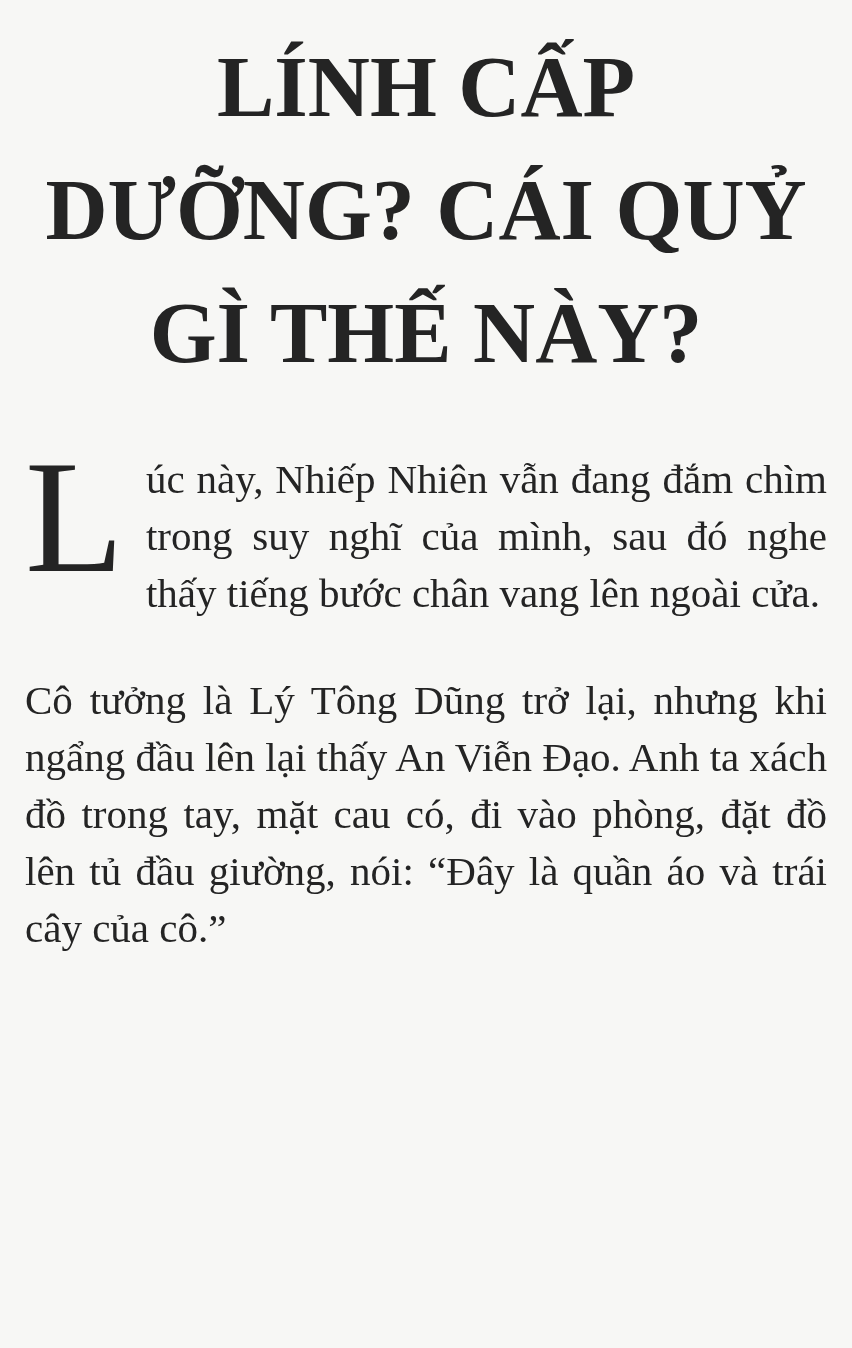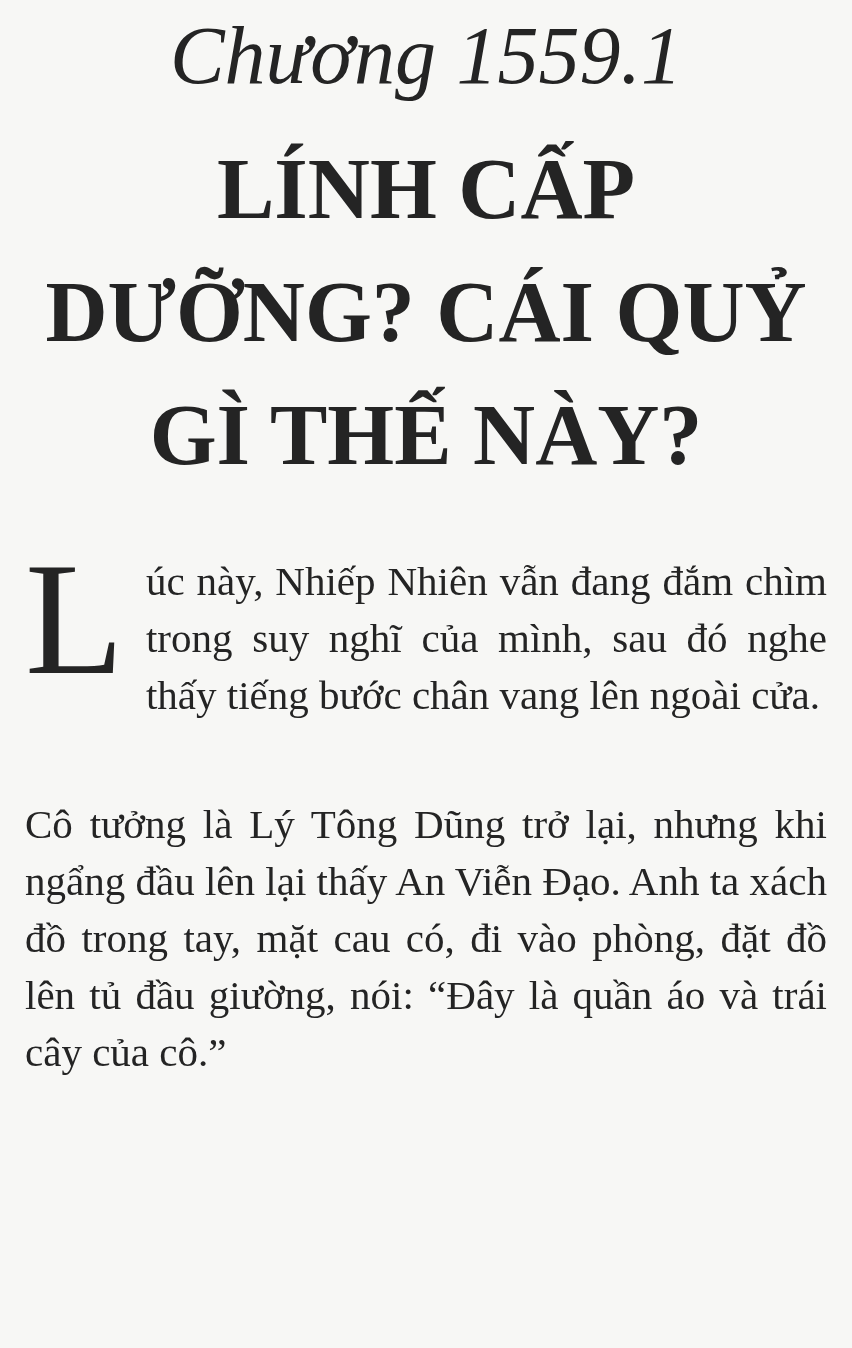--- a/index.html
+++ b/index.html
@@ -42,36 +42,35 @@
   .body-text {
     margin-top: 56px;
     font-size: 41px;
     line-height: 57px;
     text-align: justify;
   }
   .paragraph {
     margin: 0 0 0 0;
   }
   .paragraph + .paragraph {
-    margin-top: 72px;
+    margin-top: 50px;
   }
   .dropcap {
     float: left;
     font-size: 162px;
     line-height: 120px;
     margin: 6px 22px 0 0;
     font-weight: 400;
   }
 </style>
 </head>
 <body>
 
 <div class="page">
 
-  <div class="chapter-title">Chương 1559.1</div>
 
   <div class="chapter-heading">
     <div class="heading-line">LÍNH CẤP</div>
     <div class="heading-line">DƯỠNG? CÁI QUỶ</div>
     <div class="heading-line">GÌ THẾ NÀY?</div>
   </div>
 
   <div class="body-text">
 
     <p class="paragraph">

